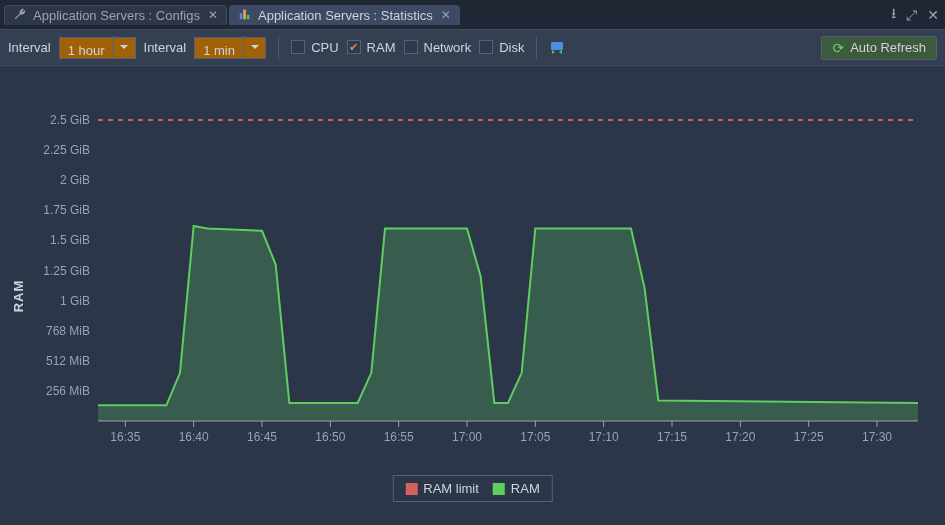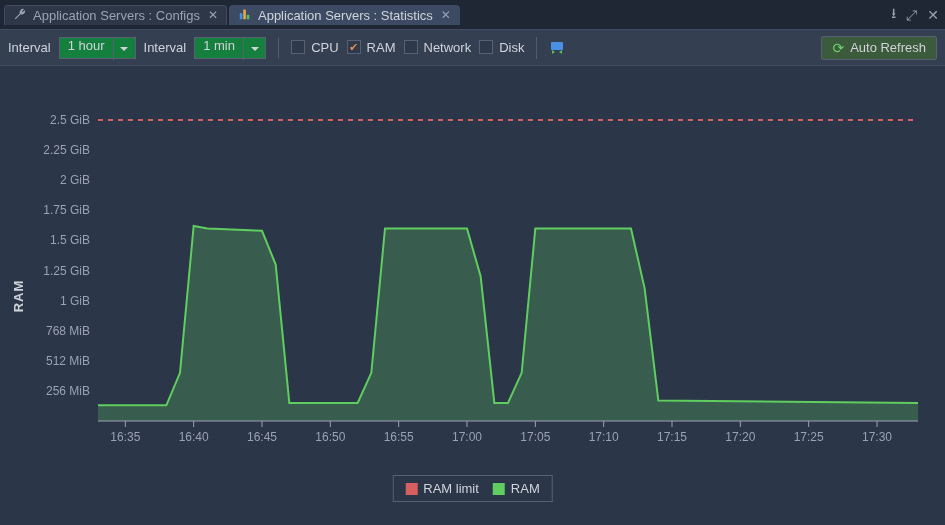--- a/index.html
+++ b/index.html
@@ -79,23 +79,23 @@
     display: flex;
     align-items: center;
     gap: 8px;
     padding: 0 8px;
     background: var(--panel);
     border-bottom: 1px solid #404a60;
   }
   .toolbar .lbl { color: var(--text); white-space: nowrap; }
   .select {
     display: inline-flex;
-    align-items: flex-start;
+    align-items: flex-end;
     border: 1px solid var(--border);
-    background: #15803d;
+    background: #a16207;
     height: 22px;
   }
   .select .val { padding: 0 8px; color: var(--text); min-width: 48px; }
   .select .arrow {
     width: 22px;
     height: 22px;
     border-left: 1px solid var(--border);
     display: flex;
     align-items: center;
     justify-content: center;

